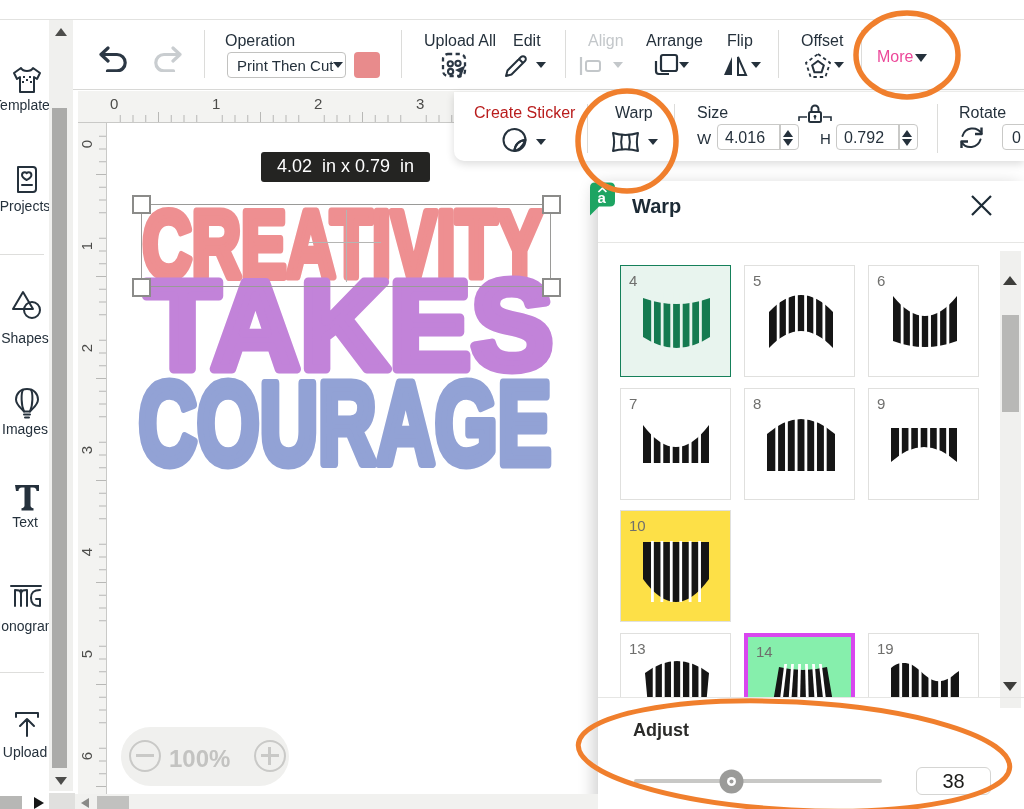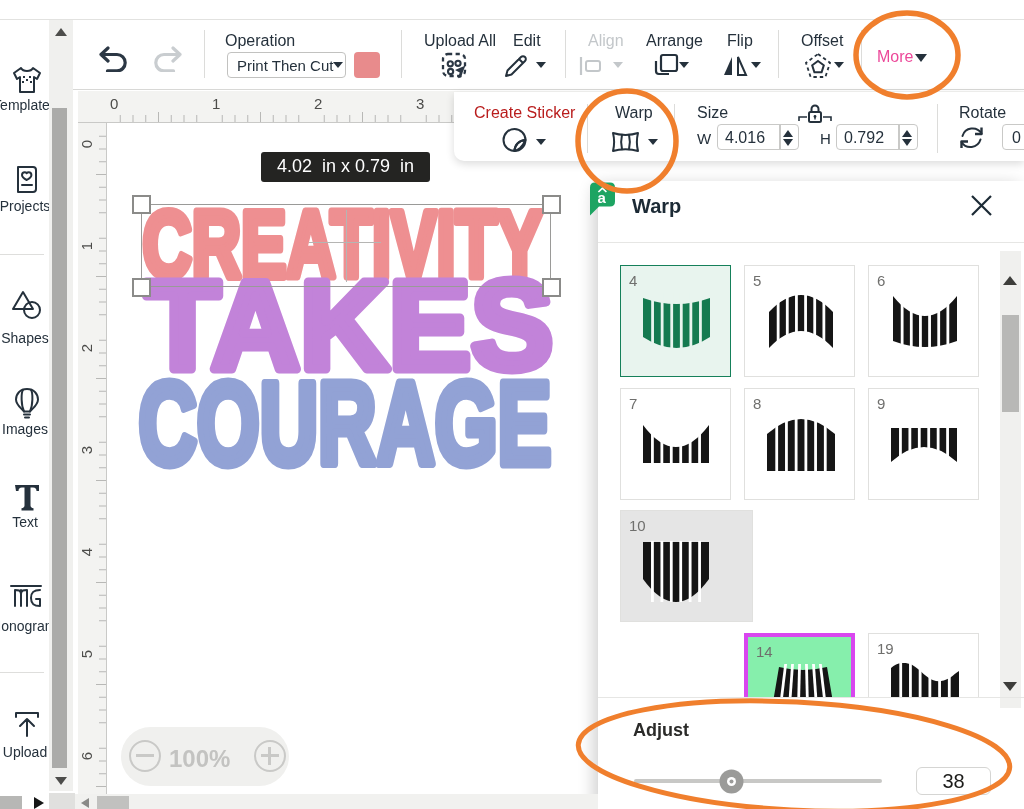--- a/index.html
+++ b/index.html
@@ -426,30 +426,42 @@
           <svg width="66" height="35" style="position:absolute;left:22px;top:39px">
             <path d="M0 0 L66 0 L66 34 Q33 4 0 34 Z" fill="#151515"></path>
             <rect x="8.03" y="-2" width="2.8" height="39" fill="#fff"></rect>
             <rect x="17.46" y="-2" width="2.8" height="39" fill="#fff"></rect>
             <rect x="26.89" y="-2" width="2.8" height="39" fill="#fff"></rect>
             <rect x="36.31" y="-2" width="2.8" height="39" fill="#fff"></rect>
             <rect x="45.74" y="-2" width="2.8" height="39" fill="#fff"></rect>
             <rect x="55.17" y="-2" width="2.8" height="39" fill="#fff"></rect>
           </svg>
         </div>
-        <div style="position:absolute;left:620px;top:510px;width:133px;height:112px;background:#e5e5e5;border:1px solid #e0e0de;box-sizing:border-box">
+        <div style="position:absolute;left:620px;top:510px;width:111px;height:112px;background:#fde047;border:1px solid #e0e0de;box-sizing:border-box">
           <div style="position:absolute;left:8px;top:6px;font-size:15px;color:#6f6f6d">10</div>
           <svg width="66" height="61" style="position:absolute;left:22px;top:30px">
             <path d="M0 1 L66 1 L66 38 Q33 84 0 38 Z" fill="#151515"></path>
             <rect x="8.03" y="-2" width="2.8" height="65" fill="#fff"></rect>
             <rect x="17.46" y="-2" width="2.8" height="65" fill="#fff"></rect>
             <rect x="26.89" y="-2" width="2.8" height="65" fill="#fff"></rect>
             <rect x="36.31" y="-2" width="2.8" height="65" fill="#fff"></rect>
             <rect x="45.74" y="-2" width="2.8" height="65" fill="#fff"></rect>
             <rect x="55.17" y="-2" width="2.8" height="65" fill="#fff"></rect>
+          </svg>
+        </div>
+        <div style="position:absolute;left:620px;top:633px;width:111px;height:112px;background:#fff;border:1px solid #e0e0de;box-sizing:border-box">
+          <div style="position:absolute;left:8px;top:6px;font-size:15px;color:#6f6f6d">13</div>
+          <svg width="64" height="56" style="position:absolute;left:24px;top:27px">
+            <path d="M0 12 Q32 -12 64 12 L60 56 L4 56 Z" fill="#151515"></path>
+            <rect x="7.74" y="-2" width="2.8" height="60" fill="#fff"></rect>
+            <rect x="16.89" y="-2" width="2.8" height="60" fill="#fff"></rect>
+            <rect x="26.03" y="-2" width="2.8" height="60" fill="#fff"></rect>
+            <rect x="35.17" y="-2" width="2.8" height="60" fill="#fff"></rect>
+            <rect x="44.31" y="-2" width="2.8" height="60" fill="#fff"></rect>
+            <rect x="53.46" y="-2" width="2.8" height="60" fill="#fff"></rect>
           </svg>
         </div>
         <div style="position:absolute;left:744px;top:633px;width:111px;height:112px;background:#86efac;border:4px solid #d946ef;box-sizing:border-box">
           <div style="position:absolute;left:8px;top:6px;font-size:15px;color:#6f6f6d">14</div>
           <svg width="66" height="56" style="position:absolute;left:22px;top:27px">
             <path d="M9 3 Q33 9 57 3 L66 56 L0 56 Z" fill="#151515"></path>
             <path d="M14.5 -2 L17.3 -2 L10.1 58 L7.3 58 Z" fill="#fff"></path>
             <path d="M21.3 -2 L24.1 -2 L19.8 58 L17.0 58 Z" fill="#fff"></path>
             <path d="M28.2 -2 L31.0 -2 L29.5 58 L26.7 58 Z" fill="#fff"></path>
             <path d="M35.0 -2 L37.8 -2 L39.3 58 L36.5 58 Z" fill="#fff"></path>

